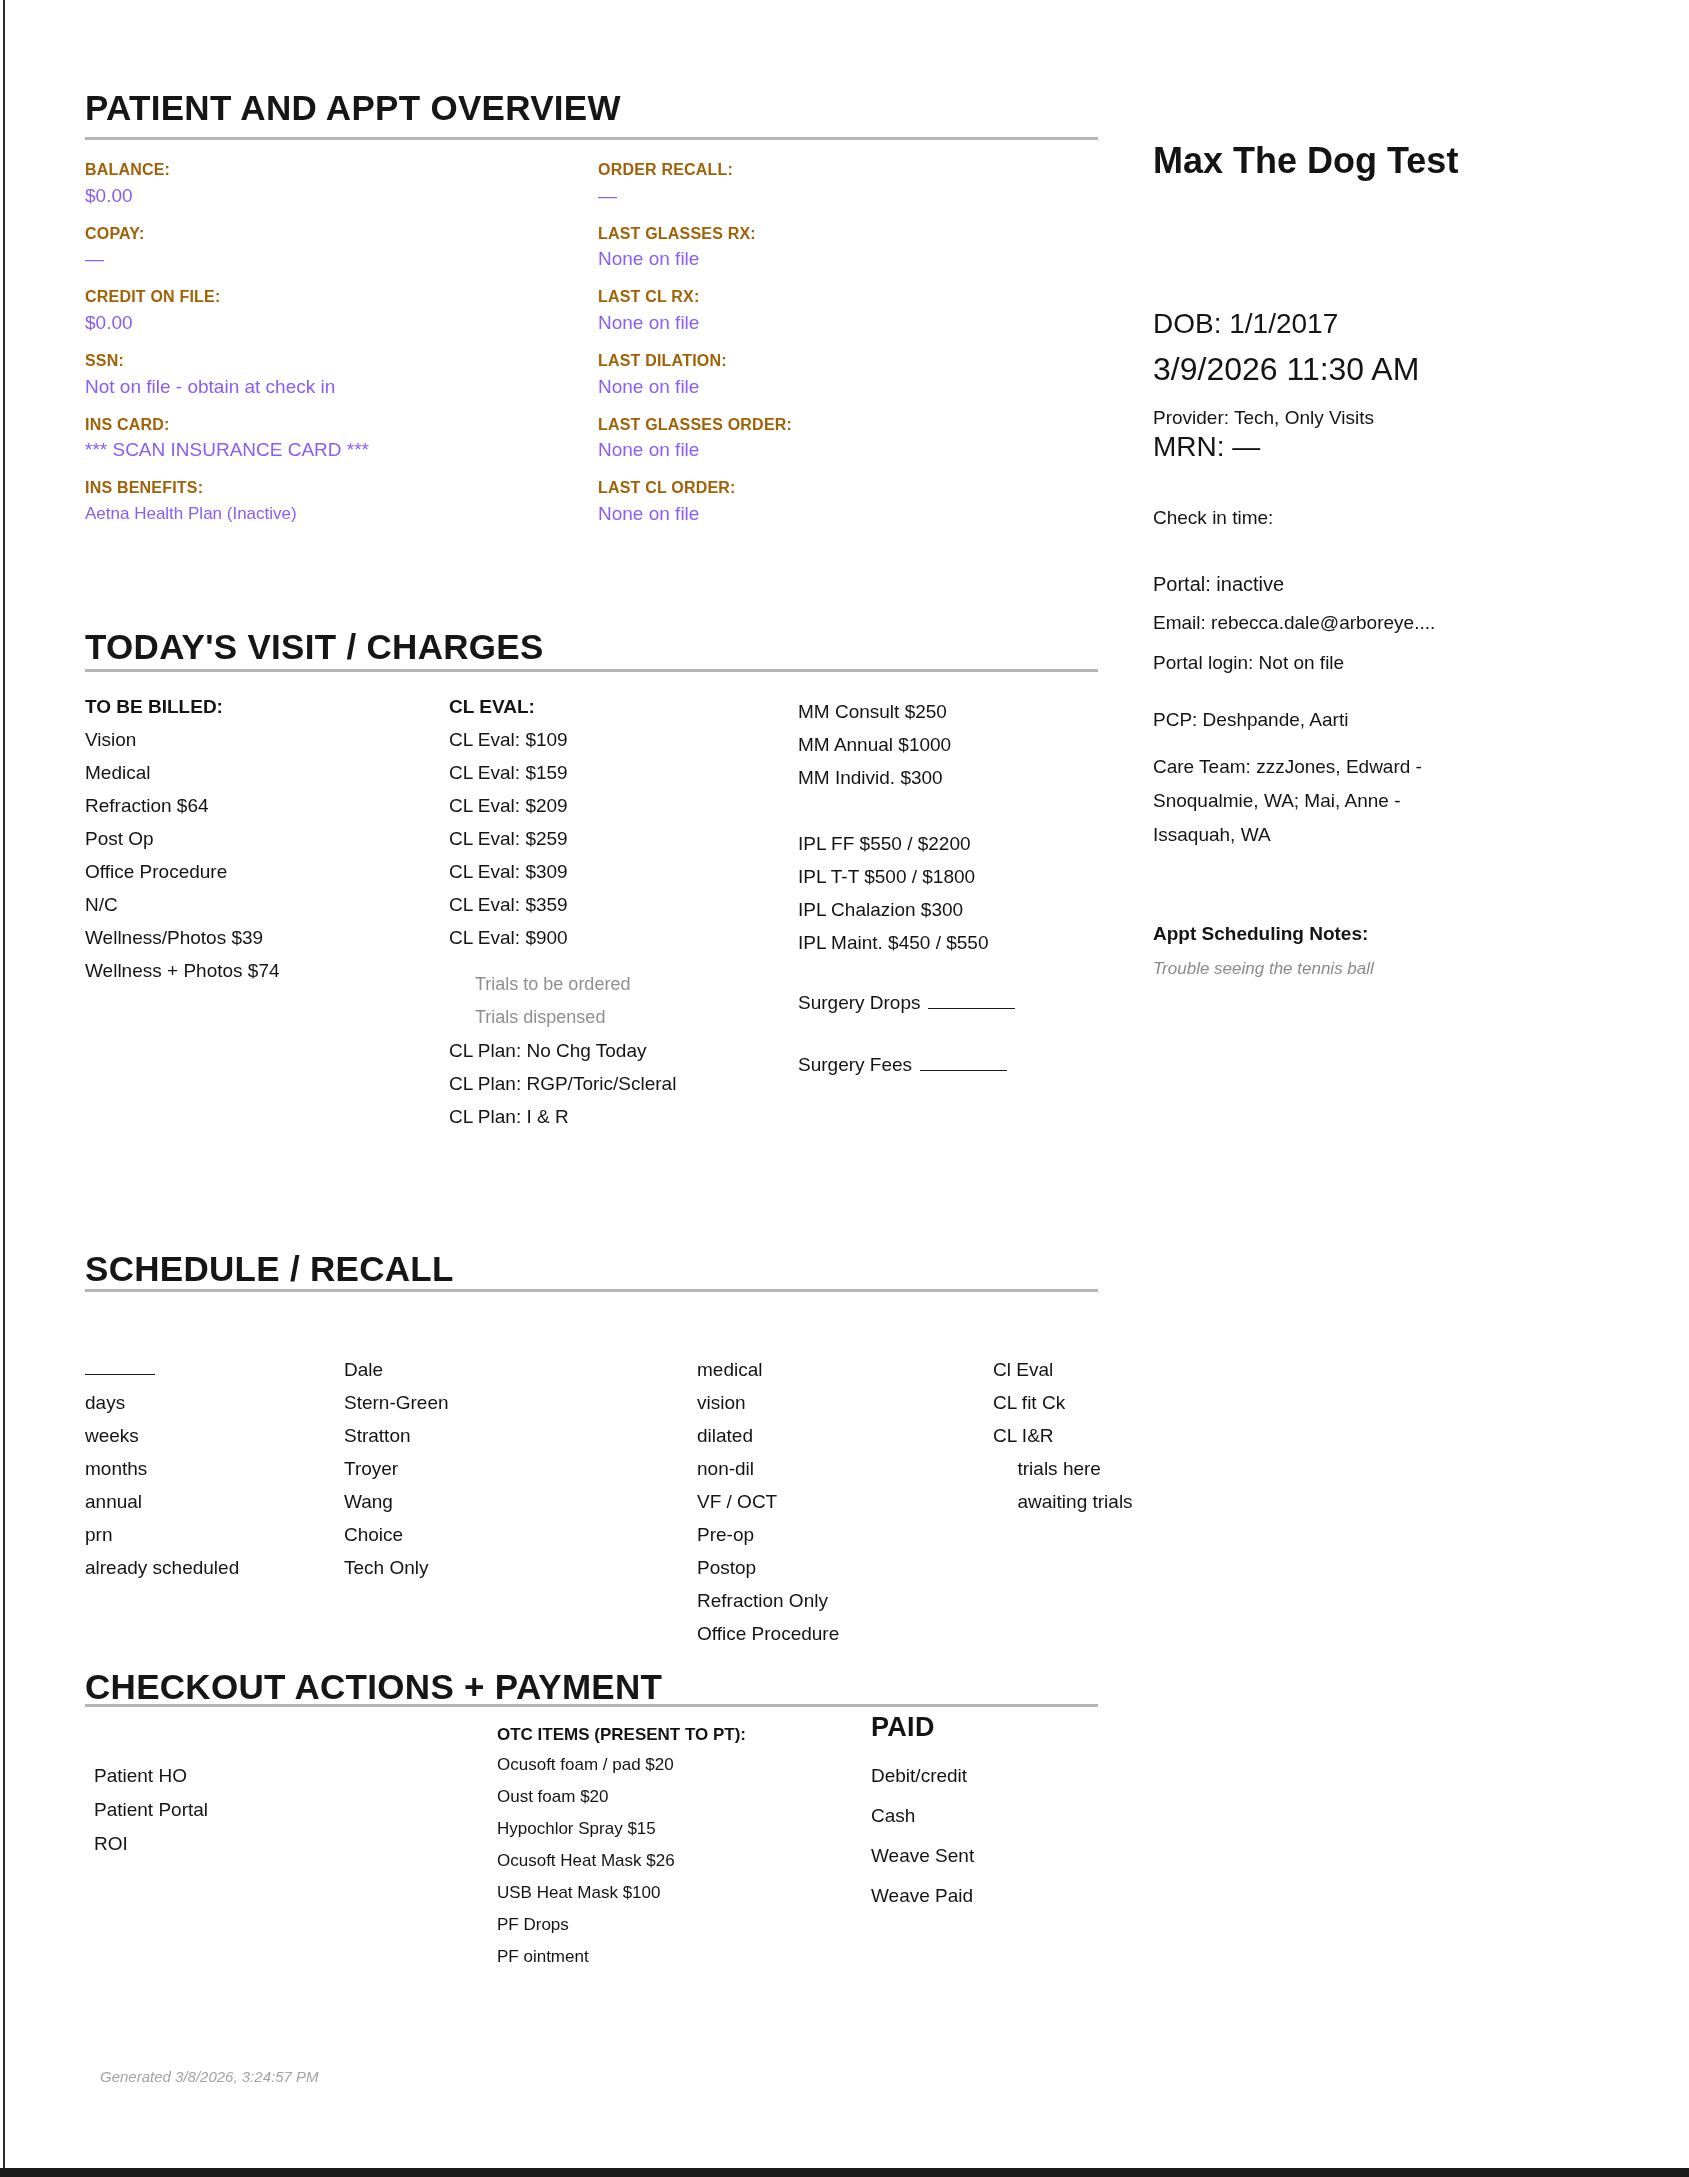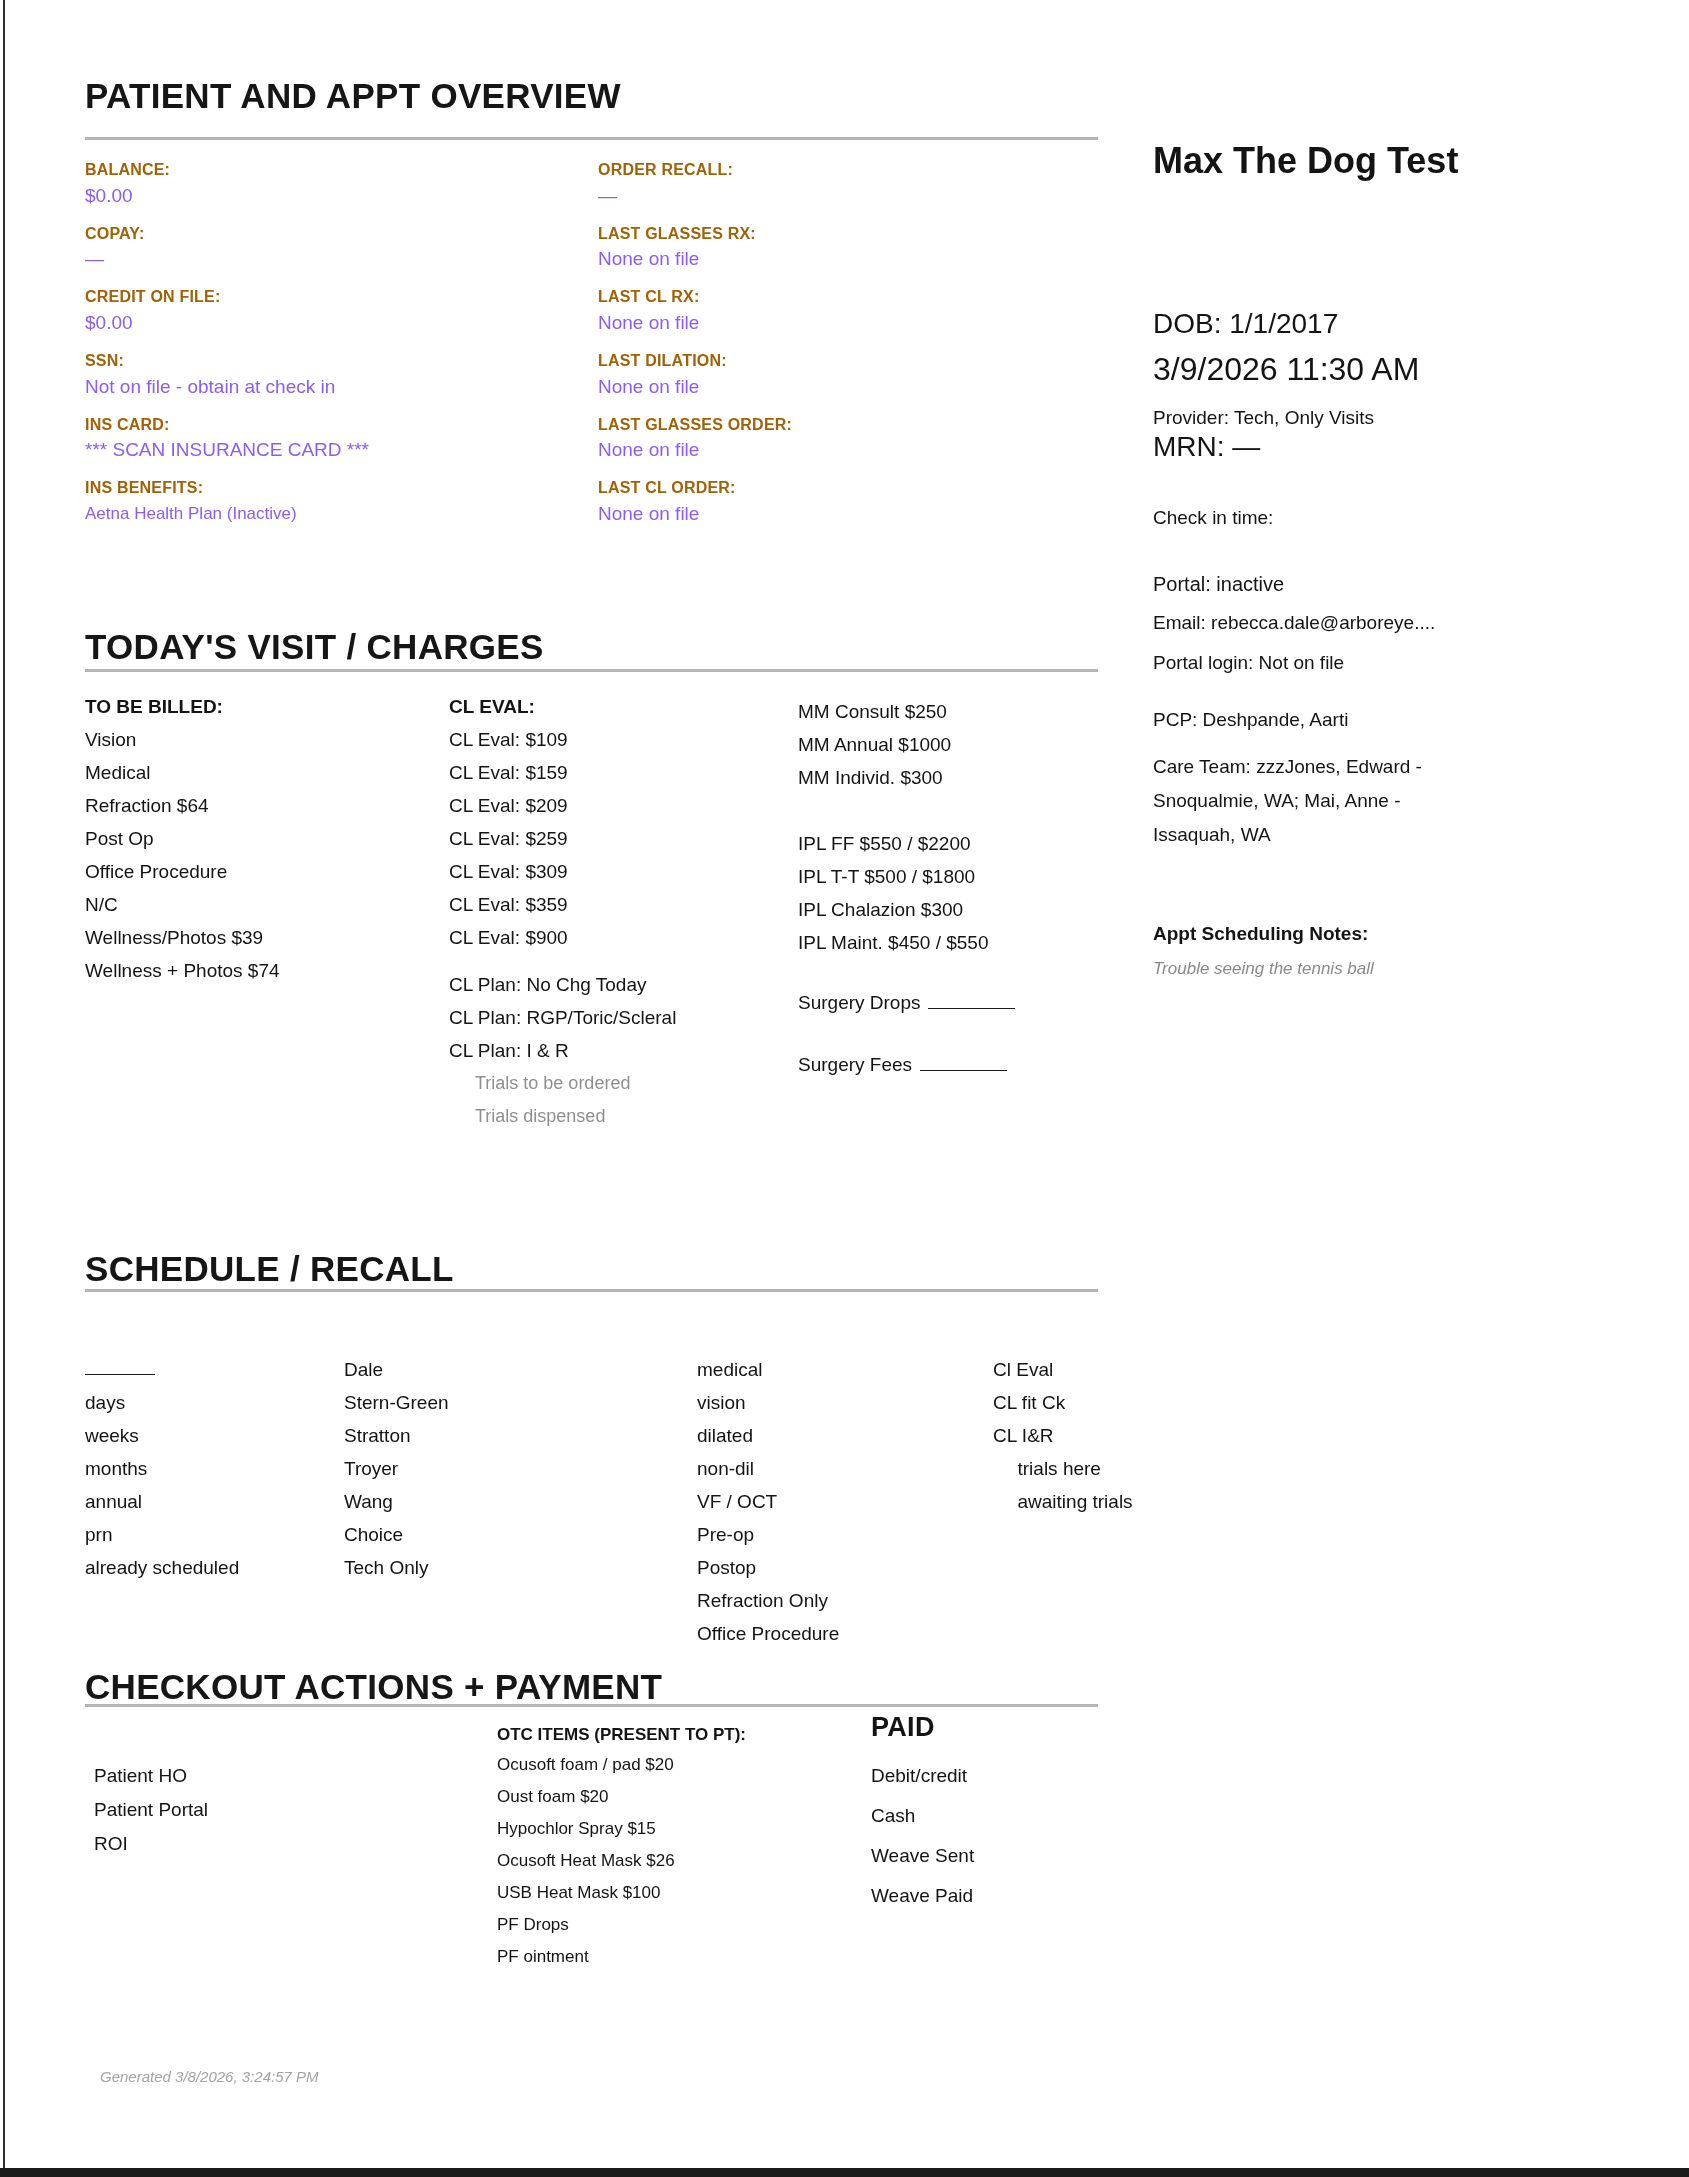--- a/index.html
+++ b/index.html
@@ -68,21 +68,21 @@
   .otc-hdr{font-size:17px;font-weight:bold;line-height:28px;}
   .otc-col .li{line-height:32px;font-size:17px;white-space:nowrap;}
   .paid-col{position:absolute;left:871px;top:1712px;}
   .paid-hdr{font-size:27px;font-weight:bold;letter-spacing:0.3px;}
   .paid-col .li{line-height:40px;font-size:19px;}
   .paid-list{margin-top:13px;}
 
   .footer{position:absolute;left:100px;top:2068px;font-size:15px;font-style:italic;color:#a3a3a3;}
 
   
-  .t-ov{top:76px;} .r-ov{top:137px;}
+  .t-ov{top:88px;} .r-ov{top:137px;}
   .t-visit{top:627px;} .r-visit{top:669px;}
   .t-sched{top:1249px;} .r-sched{top:1289px;}
   .t-co{top:1667px;} .r-co{top:1704px;}
 </style>
 </head>
 <body>
 
 <div class="edge-left"></div>
 <div class="edge-bottom"></div>
 
@@ -182,28 +182,28 @@
   <div class="line-list">
       <div class="li">CL Eval: $109</div>
       <div class="li">CL Eval: $159</div>
       <div class="li">CL Eval: $209</div>
       <div class="li">CL Eval: $259</div>
       <div class="li">CL Eval: $309</div>
       <div class="li">CL Eval: $359</div>
       <div class="li">CL Eval: $900</div>
     </div>
   <div class="gap15"></div>
+  <div class="line-list gray-list">
+      <div class="li">Trials to be ordered</div>
+      <div class="li">Trials dispensed</div>
+    </div>
   <div class="line-list">
       <div class="li">CL Plan: No Chg Today</div>
       <div class="li">CL Plan: RGP/Toric/Scleral</div>
       <div class="li">CL Plan: I &amp; R</div>
-    </div>
-  <div class="line-list gray-list">
-      <div class="li">Trials to be ordered</div>
-      <div class="li">Trials dispensed</div>
     </div>
 </div>
 
 <div class="mm-block line-list">
     <div class="li">MM Consult $250</div>
     <div class="li">MM Annual $1000</div>
     <div class="li">MM Individ. $300</div>
   </div>
 <div class="ipl-block line-list">
     <div class="li">IPL FF $550 / $2200</div>

